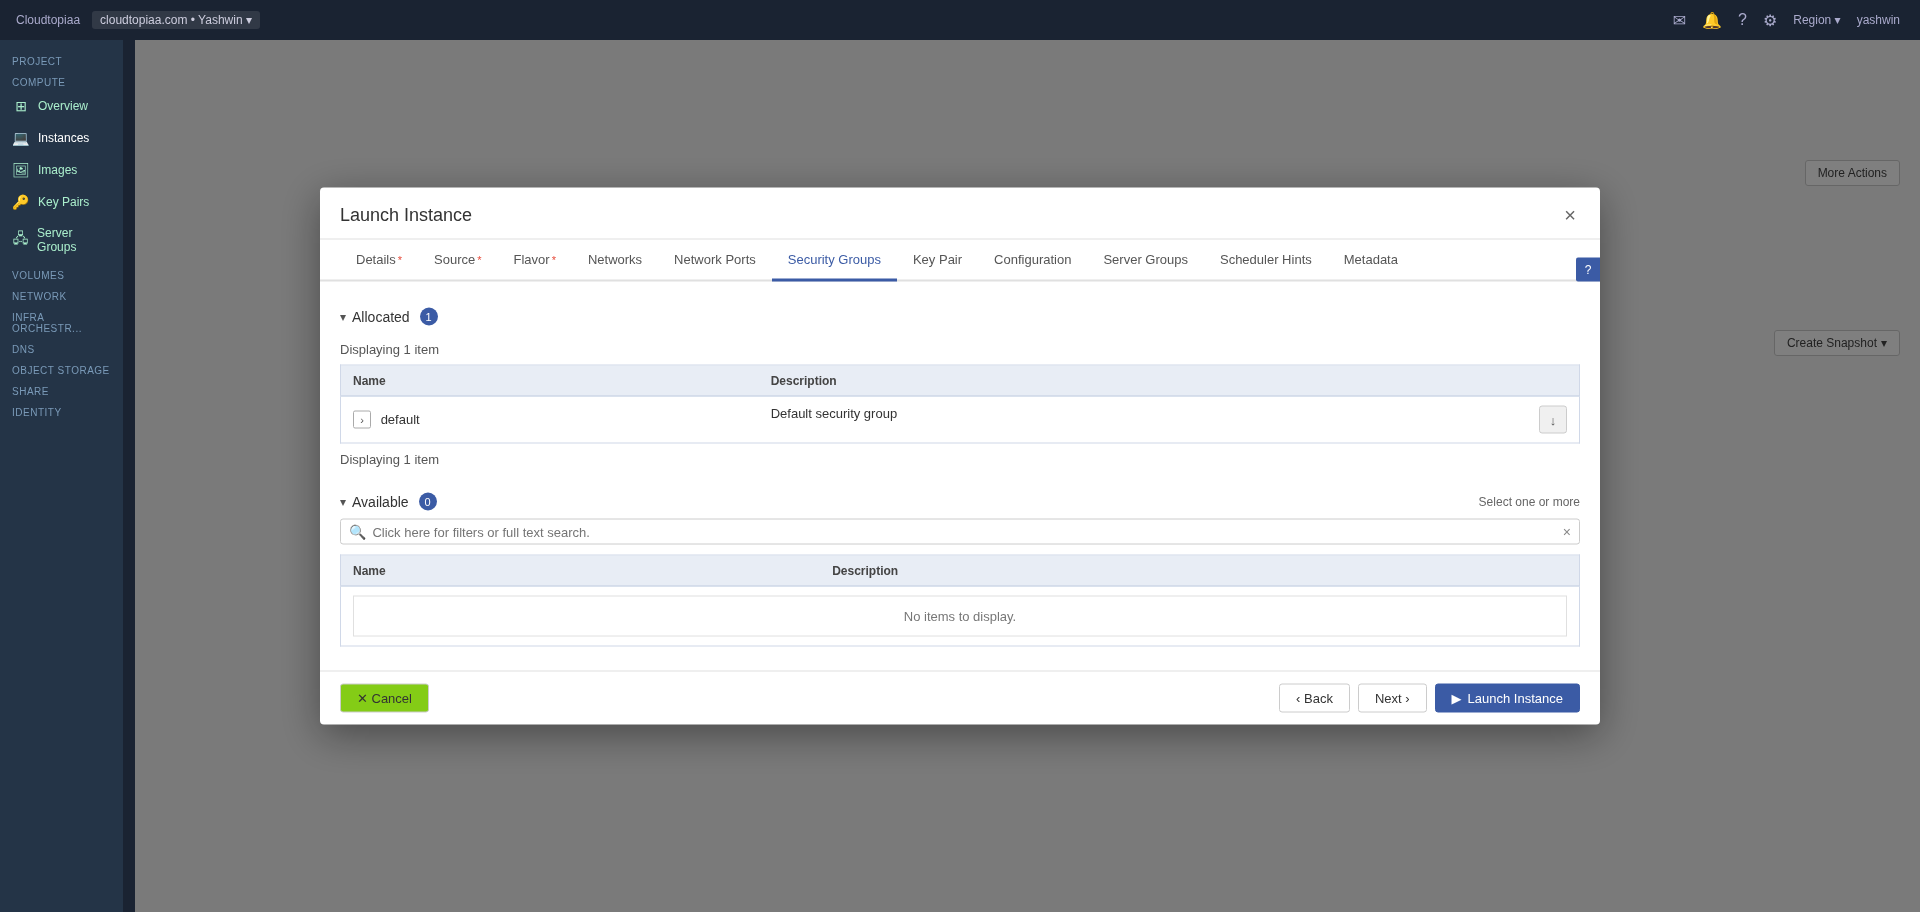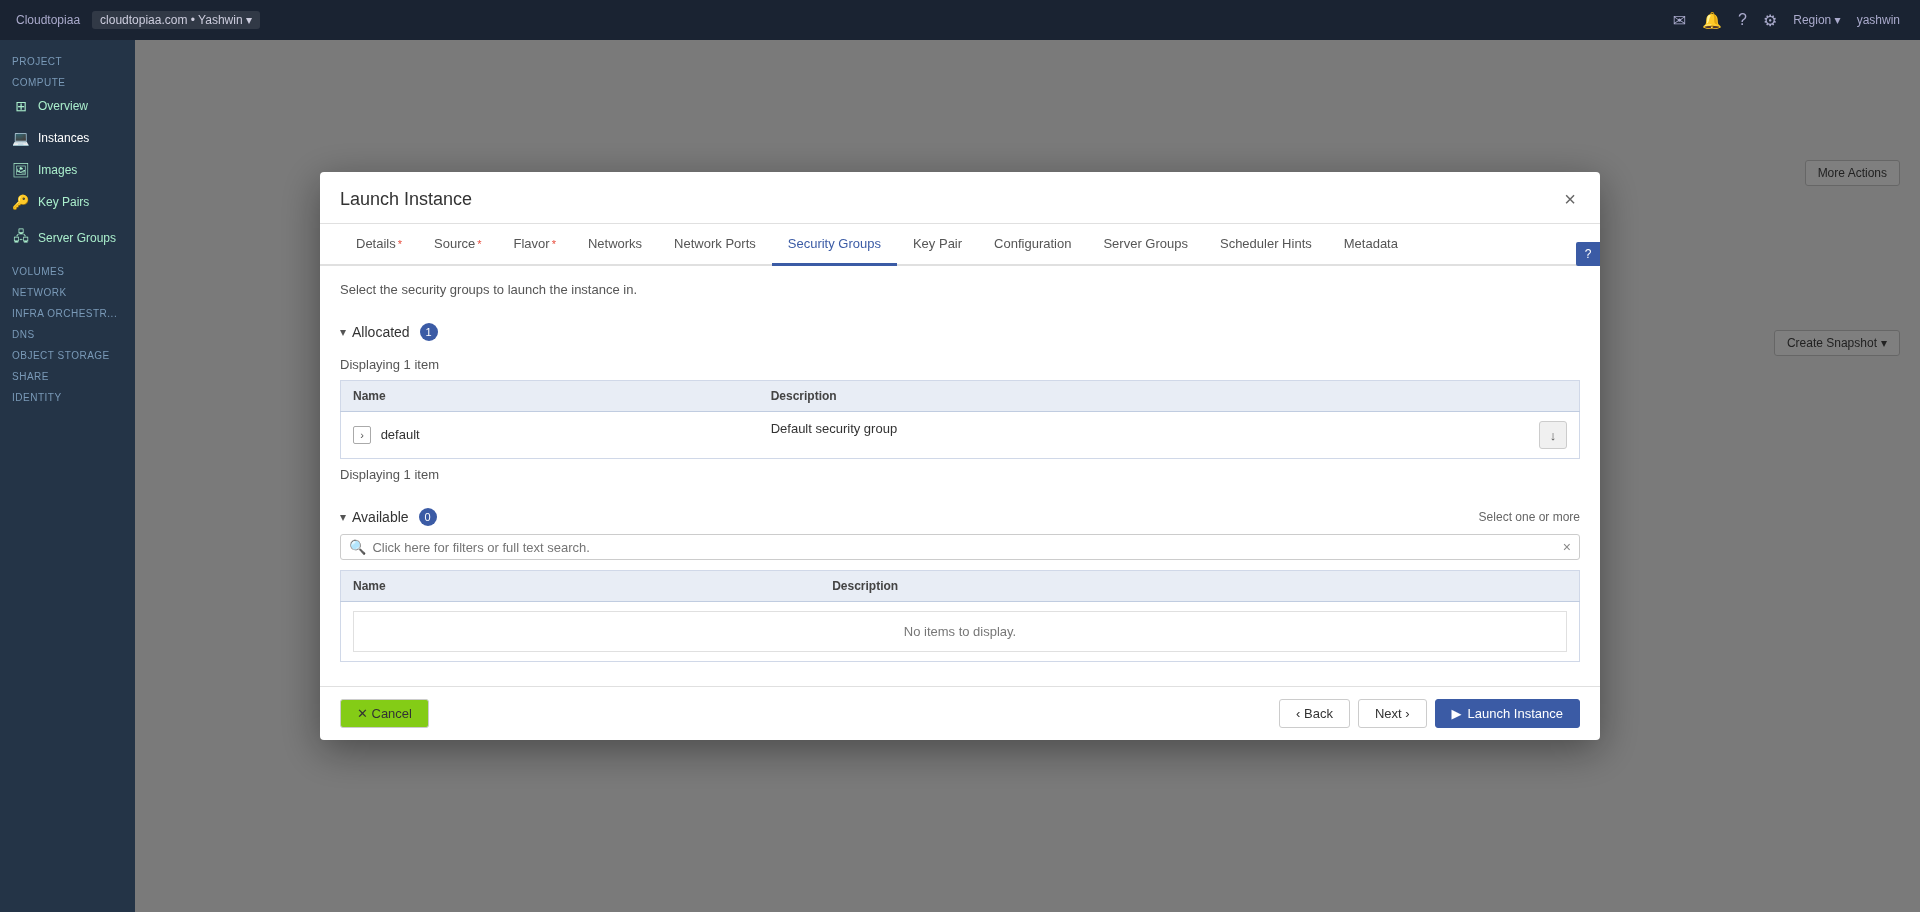--- a/index.html
+++ b/index.html
@@ -16,21 +16,21 @@
       position: fixed; top: 0; left: 0; right: 4px; z-index: 100;
     }
     .top-nav-left { display: flex; align-items: center; gap: 12px; }
     .top-nav-brand { color: #aac; font-size: 12px; }
     .top-nav-url { color: #ccd; font-size: 12px; background: rgba(255,255,255,0.1); padding: 2px 8px; border-radius: 3px; text-align: right; }
     .top-nav-right { display: flex; align-items: center; gap: 16px; color: #ccd; font-size: 13px; }
     .top-nav-icon { color: #aac; cursor: pointer; font-size: 16px; }
 
     
     .sidebar {
-      position: fixed; top: 40px; left: 0; width: 135px; bottom: 0;
+      position: fixed; top: 40px; left: 0; width: 123px; bottom: 0;
       background: #243447;
       padding-top: 8px;
       overflow-y: auto;
     }
     .sidebar-item {
       display: flex; align-items: center; gap: 8px;
       padding: 8px 12px; color: #aec; font-size: 12px; cursor: pointer;
     }
     .sidebar-item.active { color: #fff; }
     .sidebar-item .icon { font-size: 14px; width: 18px; text-align: center; }
@@ -336,21 +336,20 @@
     <div class="modal-tab">
       <span>Scheduler Hints</span>
     </div>
     <div class="modal-tab">
       <span>Metadata</span>
     </div>
   </div>
 
   <div class="modal-body">
 
-    <p class="section-desc">Select the security groups to launch the instance in.</p>
 
     <div class="allocated-section">
       <div class="section-header">
         <span class="chevron">▾</span>
         <span>Allocated</span>
         <span class="section-badge">1</span>
       </div>
 
       <div class="display-count">Displaying 1 item</div>
 

